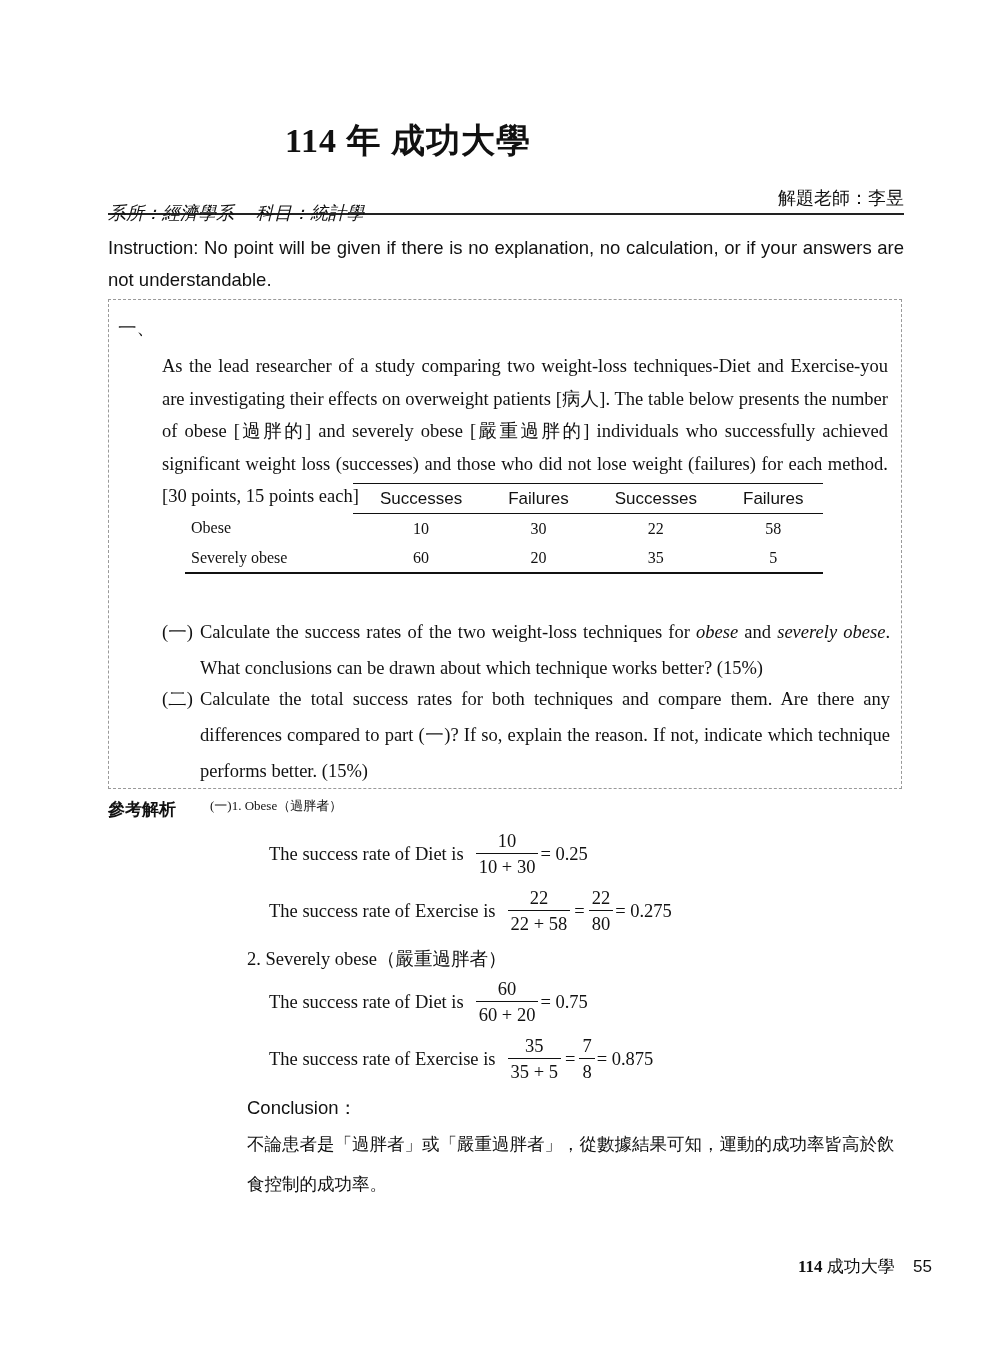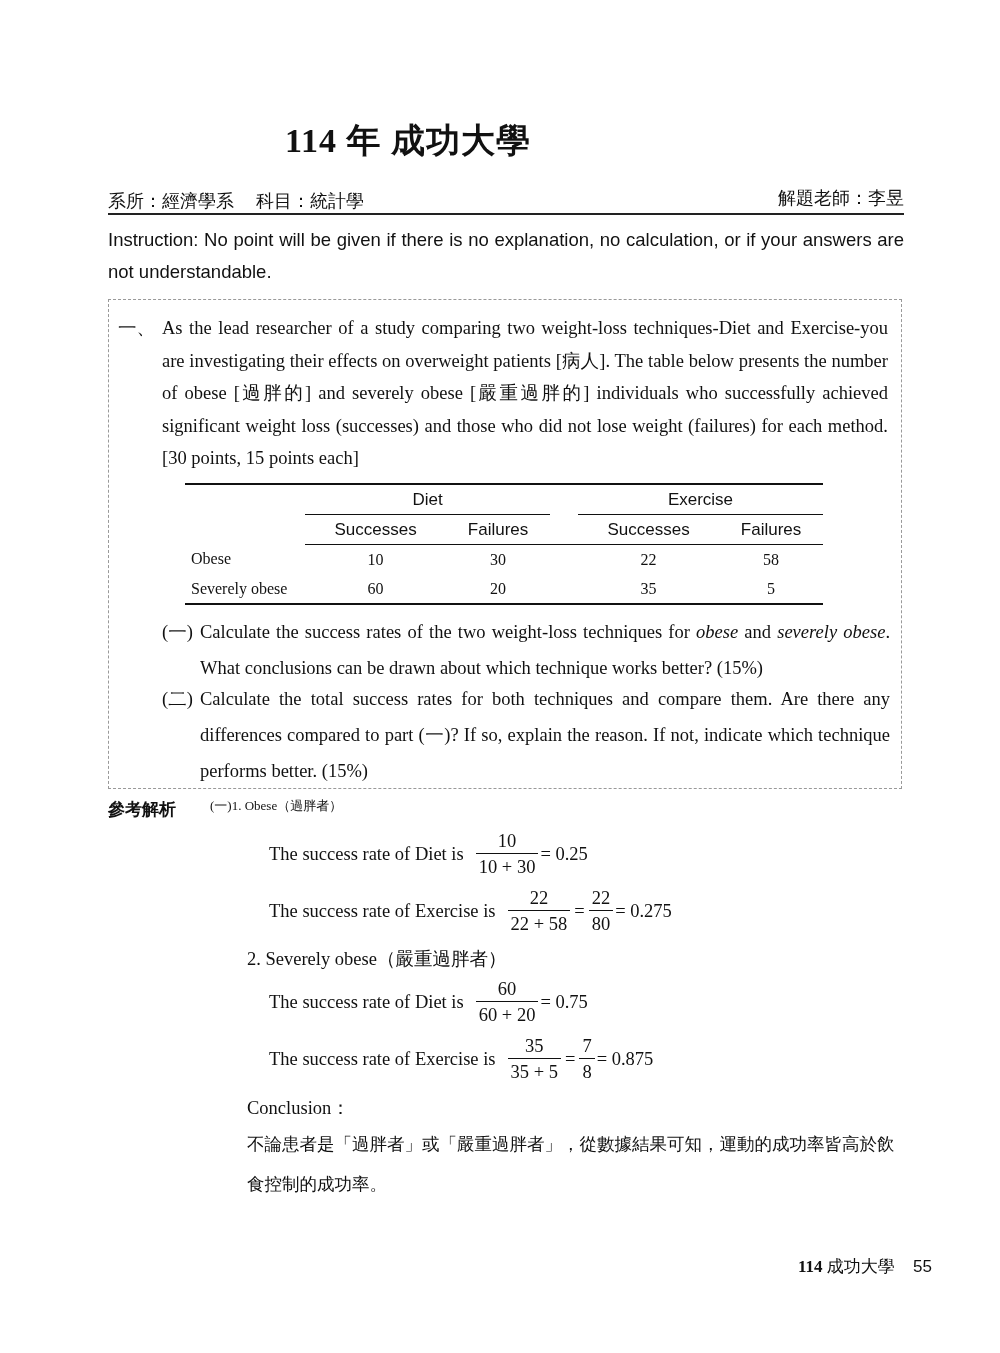--- a/index.html
+++ b/index.html
@@ -3,35 +3,35 @@
 <meta charset="utf-8">
 <style>
   html, body { margin: 0; padding: 0; background: #ffffff; }
   body { width: 1000px; height: 1353px; position: relative; overflow: hidden; color: #111; }
 
   .title { position: absolute; top: 118px; left: 0; width: 816px; text-align: center;
            font-family: "Liberation Serif", serif; font-weight: bold; font-size: 34px; letter-spacing: 1px; }
 
   .header-bar { position: absolute; top: 183px; left: 108px; width: 796px; height: 30px;
                 border-bottom: 2.5px solid #222; font-family: "DejaVu Sans", sans-serif; font-size: 18px; }
-  .header-bar .left { position: absolute; left: 0; top: 6px; }
+  .header-bar .left { position: absolute; left: 0; top: 18px; font-style: italic; }
   .header-bar .right { position: absolute; right: 0; top: 3px; }
   .header-bar .gap { display: inline-block; width: 22px; }
 
-  .instruction { position: absolute; top: 224px; left: 108px; width: 796px;
+  .instruction { position: absolute; top: 232px; left: 108px; width: 796px;
                  font-family: "Liberation Sans", sans-serif; font-size: 18.5px; line-height: 32px;
                  text-align: justify; }
 
   .qbox { position: absolute; top: 299px; left: 108px; width: 792px; height: 488px;
           border: 1px dashed #999; }
 
   .q-intro { position: absolute; top: 312px; left: 118px; width: 770px;
              font-family: "Liberation Serif", serif; font-size: 18.5px; line-height: 32.5px; }
   .q-num { position: absolute; left: 0; top: 0; }
-  .q-text { margin-left: 44px; text-align: justify; }
+  .q-text { margin-left: 44px; text-align: justify; margin-top: 38px; }
 
   table.data { position: absolute; top: 483px; left: 185px; width: 638px; border-collapse: collapse; }
   table.data td, table.data th { padding: 0; height: 29px; }
   table.data .top-rule { border-top: 2.5px solid #111; }
   table.data .group-h { font-family: "Liberation Sans", sans-serif; font-weight: normal; font-size: 17px; text-align: center; }
   table.data .sub-h { font-family: "Liberation Sans", sans-serif; font-weight: normal; font-size: 17px; text-align: center;
                       border-bottom: 1.5px solid #111; }
   table.data .row-label { font-family: "Liberation Serif", serif; font-size: 16px; text-align: left; padding-left: 6px; }
   table.data .cell { font-family: "Liberation Serif", serif; font-size: 16px; text-align: center; }
   table.data .bottom-rule td { border-bottom: 2.5px solid #111; }
@@ -49,21 +49,21 @@
   .sol-part2 { position: absolute; top: 946px; left: 247px; font-family: "Liberation Serif", serif; font-size: 18.5px; }
 
   .eq-line { position: absolute; left: 269px; font-family: "Liberation Serif", serif; font-size: 18.5px;
              display: flex; align-items: center; height: 56px; }
   .frac { display: inline-flex; flex-direction: column; align-items: center; margin: 0 2px; vertical-align: middle; }
   .frac .num { padding: 0 3px 1px 3px; line-height: 22px; }
   .frac .den { border-top: 1.3px solid #111; padding: 2px 3px 0 3px; line-height: 22px; }
   .eq { margin: 0 2px; }
   .gap-s { display: inline-block; width: 10px; }
 
-  .conclusion-h { position: absolute; top: 1095px; left: 247px; font-family: Liberation Serif, serif; font-size: 18.5px; }
+  .conclusion-h { position: absolute; top: 1095px; left: 247px; font-family: Liberation Sans, sans-serif; font-size: 18.5px; }
   .conclusion-t { position: absolute; top: 1124px; left: 247px; width: 660px;
                   font-family: "DejaVu Sans", sans-serif; font-size: 17.5px; line-height: 40px; }
 
   .footer { position: absolute; top: 1255px; right: 68px; font-size: 17px; }
   .footer .yr { font-family: "Liberation Serif", serif; font-weight: bold; margin-left: 13px; }
   .footer .uni { font-family: Liberation Sans, sans-serif; }
   .footer .pg { font-family: "Liberation Sans", sans-serif; margin-left: 14px; }
 </style>
 </head>
 <body>
@@ -81,26 +81,20 @@
 
 <div class="qbox"></div>
 
 <div class="q-intro">
   <span class="q-num">一、</span>
   <div class="q-text">As the lead researcher of a study comparing two weight-loss techniques-Diet and Exercise-you are investigating their effects on overweight patients [病人]. The table below presents the number of obese [過胖的] and severely obese [嚴重過胖的] individuals who successfully achieved significant weight loss (successes) and those who did not lose weight (failures) for each method. [30 points, 15 points each]</div>
 </div>
 
 <table class="data">
   <tbody>
-      <tr>
-    <td class="top-rule" style="width:120px"></td>
-    <th class="top-rule group-h" colspan="2">Diet</th>
-    <td class="top-rule" style="width:28px"></td>
-    <th class="top-rule group-h" colspan="2">Exercise</th>
-  </tr>
   <tr>
     <td></td>
     <th class="sub-h" style="border-top:1.5px solid #111">Successes</th>
     <th class="sub-h" style="border-top:1.5px solid #111">Failures</th>
     <td class="sub-h"></td>
     <th class="sub-h" style="border-top:1.5px solid #111">Successes</th>
     <th class="sub-h" style="border-top:1.5px solid #111">Failures</th>
   </tr>
   <tr>
     <td class="row-label">Obese</td>

